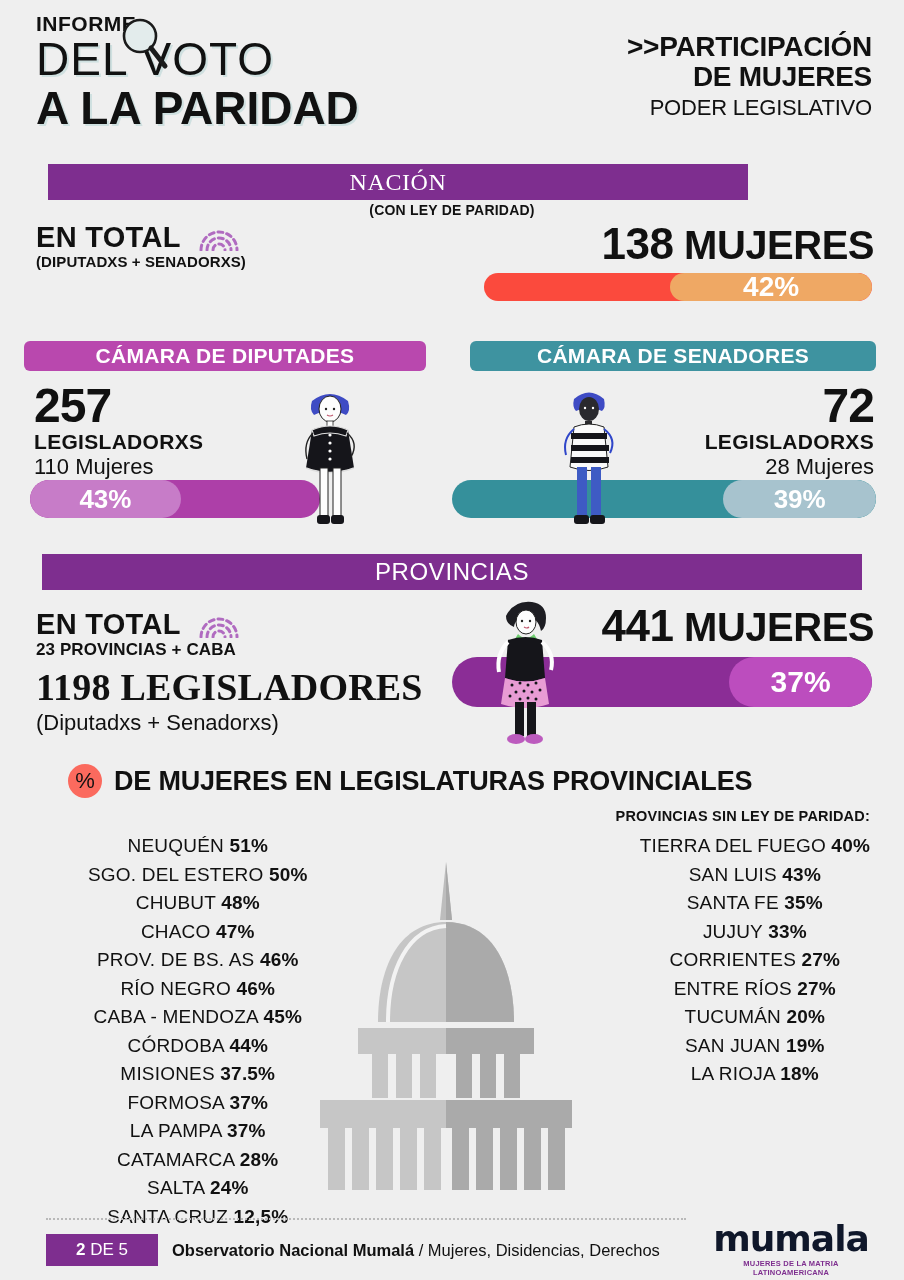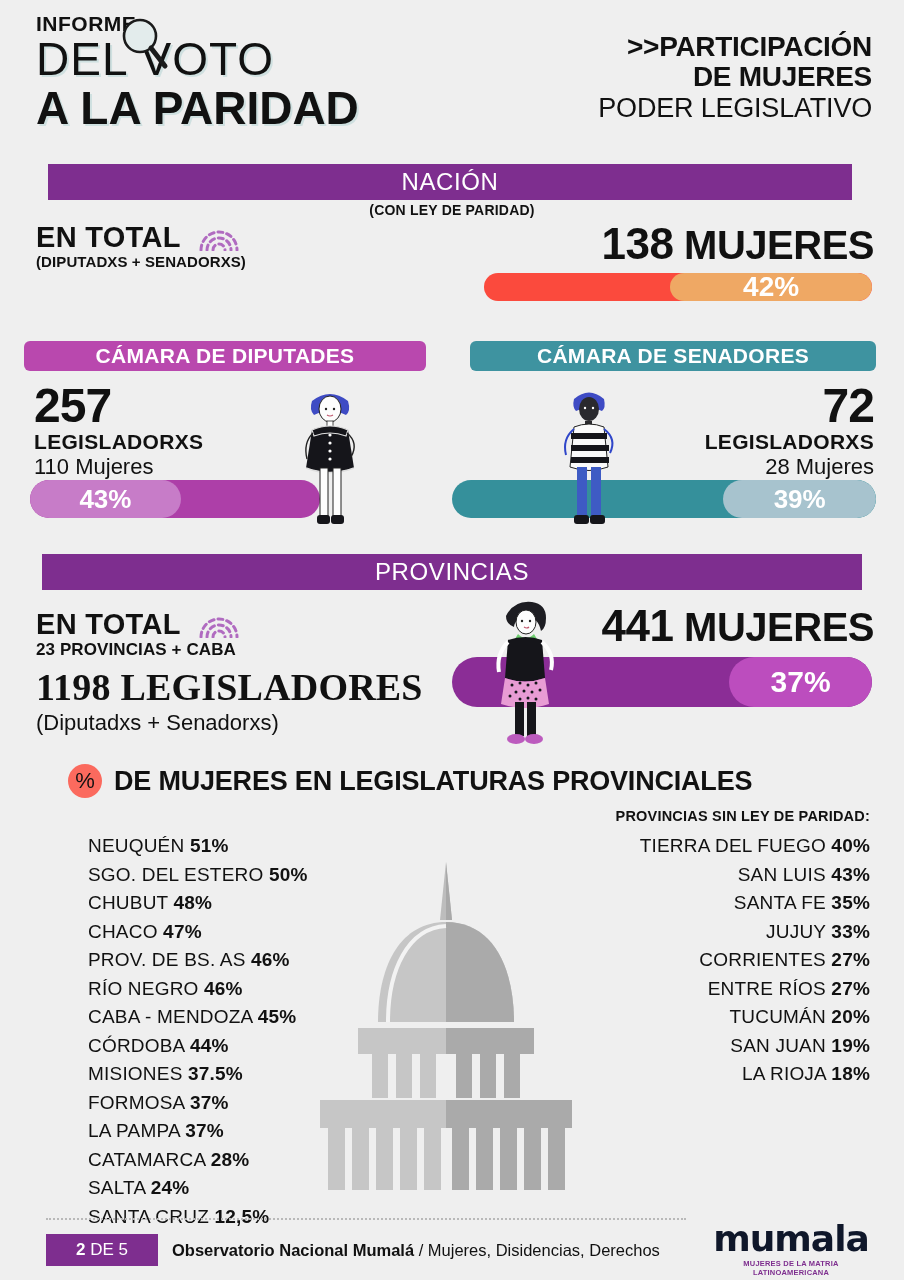--- a/index.html
+++ b/index.html
@@ -28,28 +28,28 @@
   }
   .brand .l3{
     font-size:46px;letter-spacing:0px;line-height:48px;font-weight:bold;
     color:#111;margin-top:2px;
     text-shadow:2px 2px 0 #cfe0e0;
   }
   .magnifier{position:absolute;left:116px;top:16px;width:58px;height:58px;}
   .hdr-right{position:absolute;right:32px;top:32px;text-align:right;}
   .hdr-right .r1{font-size:28px;font-weight:bold;letter-spacing:-0.3px;line-height:30px;}
   .hdr-right .r2{font-size:28px;font-weight:bold;letter-spacing:-0.3px;line-height:30px;}
-  .hdr-right .r3{font-size:27px;font-weight:400;letter-spacing:-0.2px;line-height:32px;}
+  .hdr-right .r3{font-size:22px;font-weight:400;letter-spacing:-0.2px;line-height:32px;}
 
   
   .banner{
     position:absolute;height:36px;line-height:36px;text-align:center;
     color:#fff;font-size:24px;font-weight:400;letter-spacing:.6px;
   }
-  #banner-nacion{left:48px;top:164px;width:804px;background:#7E2E8F;}
+  #banner-nacion{left:48px;top:164px;width:700px;background:#7E2E8F;font-family:Liberation Serif, serif;}
   #banner-provincias{left:42px;top:554px;width:820px;background:#7E2E8F;}
   .banner-sub{
     position:absolute;left:0;width:904px;text-align:center;
     font-size:14px;font-weight:bold;letter-spacing:.2px;top:202px;
   }
 
   
   .entotal-label{font-size:29px;font-weight:bold;letter-spacing:.3px;line-height:30px;}
   .entotal-sub{font-size:15px;font-weight:bold;letter-spacing:.1px;margin-top:1px;}
   .entotal-big{font-size:37px;font-weight:bold;letter-spacing:.2px;margin-top:6px;line-height:42px;}
@@ -106,21 +106,21 @@
   
   #pct-title{position:absolute;left:68px;top:764px;display:flex;align-items:center;}
   .pct-circle{width:34px;height:34px;border-radius:50%;background:#FB6A5E;color:#111;
     display:flex;align-items:center;justify-content:center;font-size:22px;font-weight:400;}
   #pct-title .txt{font-size:27px;font-weight:bold;letter-spacing:-.2px;margin-left:12px;}
 
   
   .lst{position:absolute;font-size:19px;line-height:28.5px;letter-spacing:.2px;}
   #list-left{left:88px;top:832px;text-align:left;}
   #list-right{right:34px;top:832px;text-align:right;}
-  .lst li{list-style:none;white-space:nowrap;}
+  .lst li{list-style:none;white-space:nowrap;text-align:center;}
   .lst ul{margin:0;padding:0;}
   .lst b{font-weight:bold;}
   #list-right-title{position:absolute;right:34px;top:808px;
     font-size:14.5px;font-weight:bold;letter-spacing:.2px;}
 
   
   #capitol{position:absolute;left:296px;top:858px;width:300px;height:336px;}
 
   
   #footer{position:absolute;left:0;top:1218px;width:904px;height:50px;}

